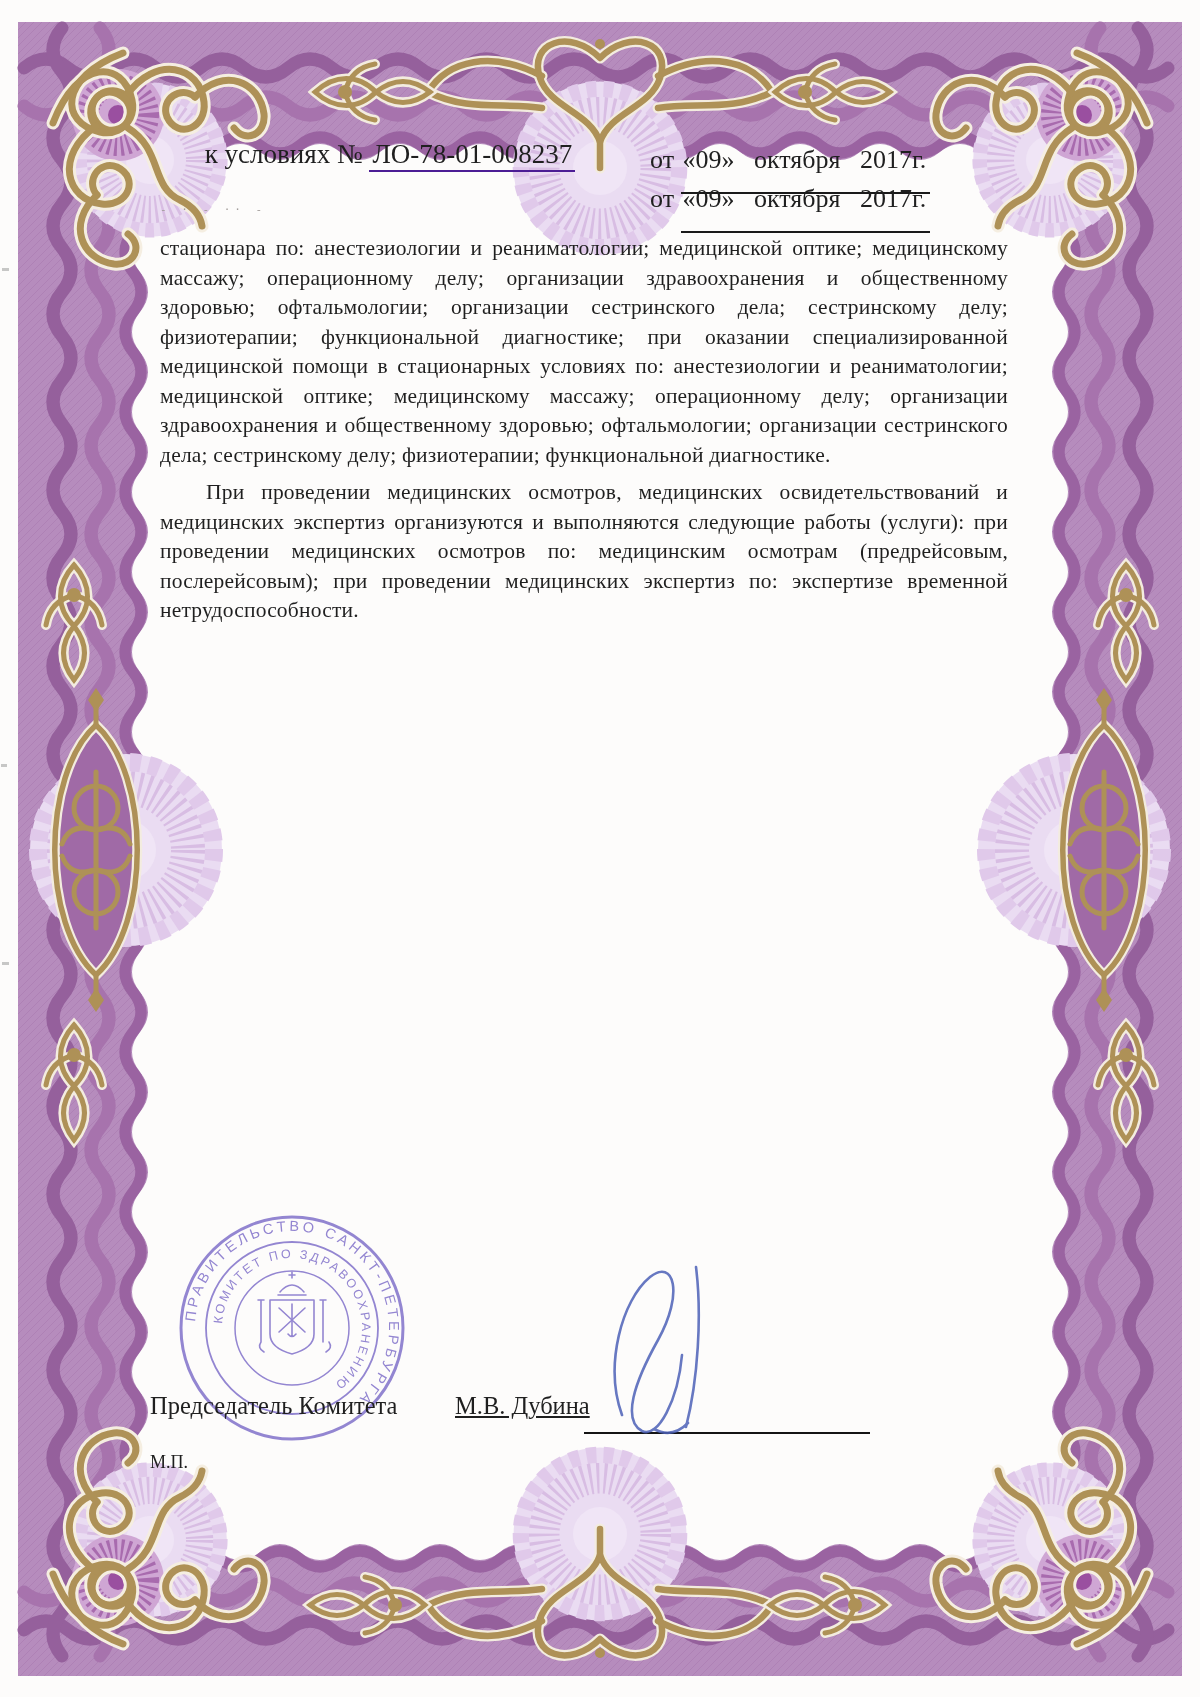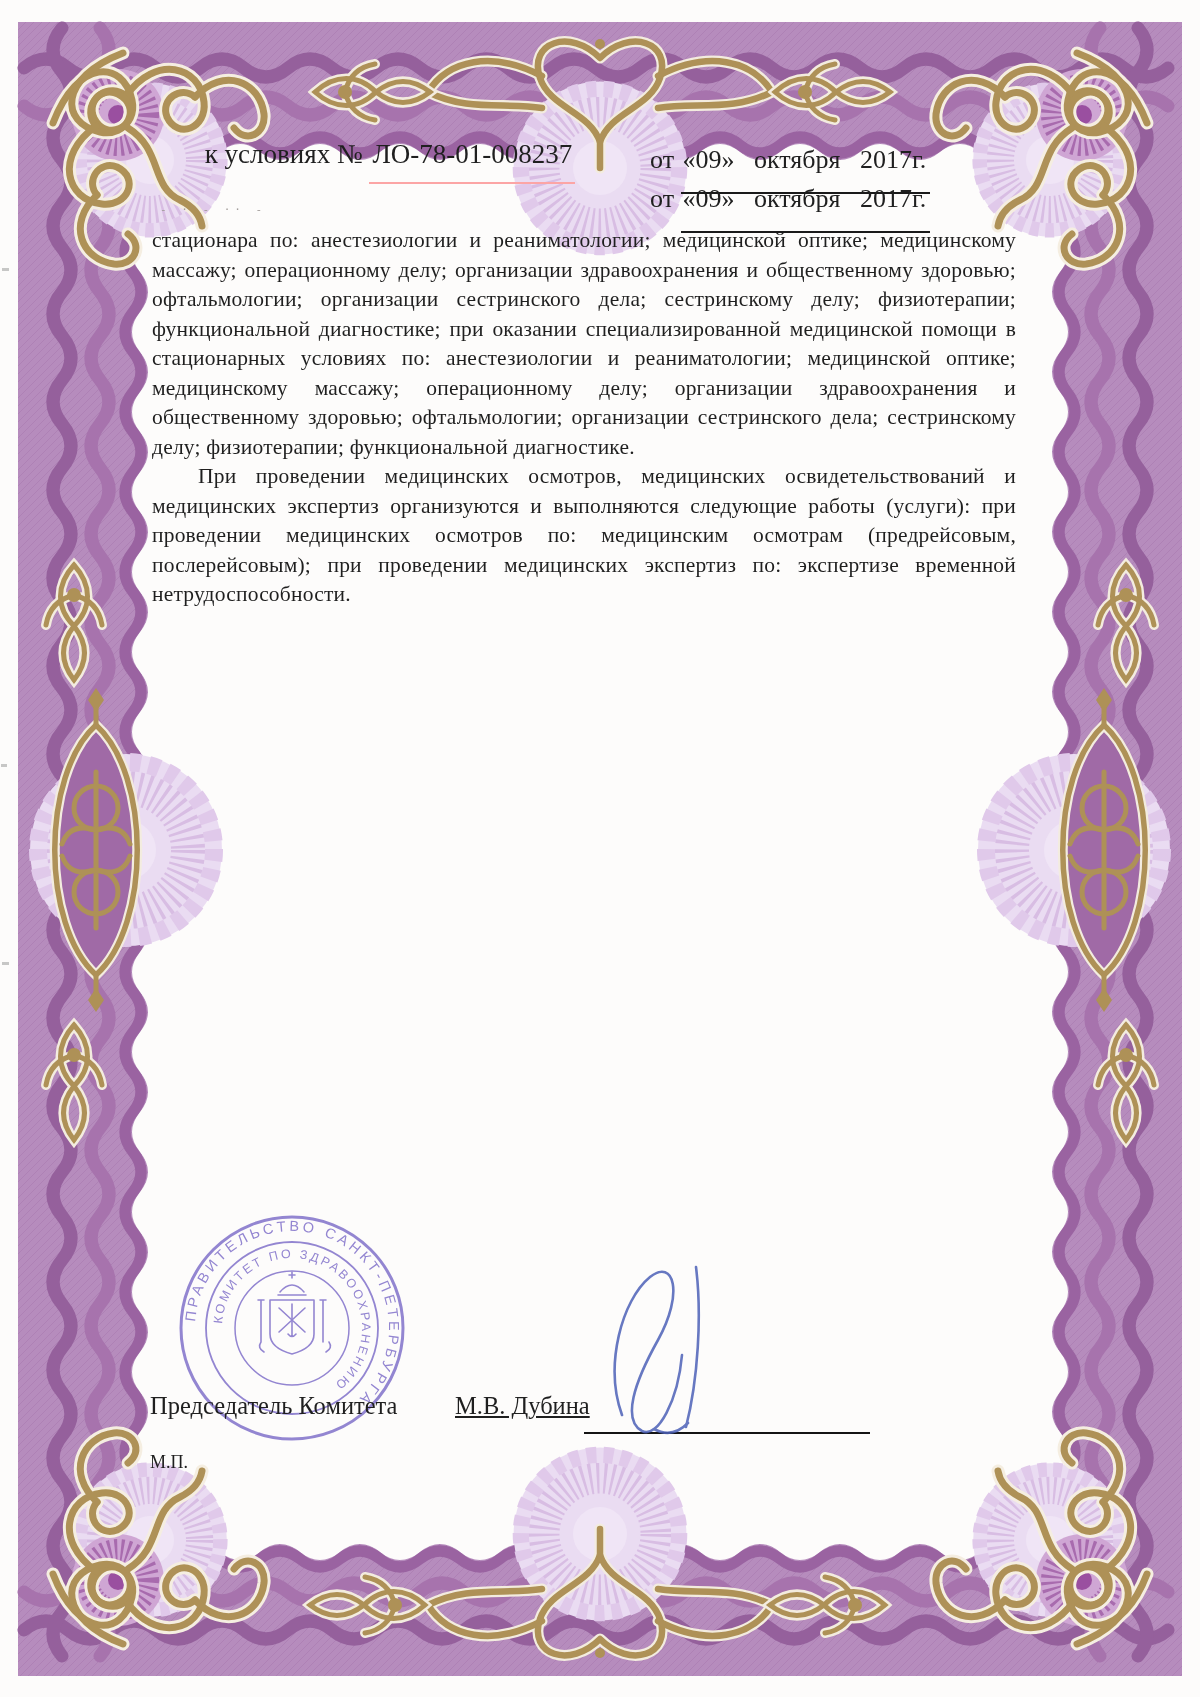--- a/index.html
+++ b/index.html
@@ -4,28 +4,28 @@
 <style>
   html,body{margin:0;padding:0;background:#e9e8e6;}
   .page{position:relative;width:1200px;height:1697px;background:#fdfcfb;overflow:hidden;
         font-family:"Liberation Serif","DejaVu Serif",serif;color:#1f1f1f;}
   .frame-svg{position:absolute;left:0;top:0;z-index:1;}
   .content{position:absolute;left:0;top:0;width:1200px;height:1697px;z-index:3;}
   .hdr-left{position:absolute;left:150px;top:136px;width:480px;text-align:center;line-height:36px;}
   .hdr-main{font-size:28px;}
   .hdr-note{font-size:19px;border-bottom:2px solid #1a1a1a;padding:0 2px 1px 2px;}
   .hdr-lic{font-size:27px;}
-  .hdr-licnum{border-bottom:2px solid #fca5a5;padding:0 3px 13px 3px;}
+  .hdr-licnum{border-bottom:2px solid #4c1d95;padding:0 3px 1px 3px;}
   .pencil{position:absolute;left:160px;top:203px;font-size:11px;color:#a29d9a;letter-spacing:4px;
           font-family:"DejaVu Sans Mono",monospace;}
   .hdr-right{position:absolute;left:650px;top:140px;width:330px;font-size:26px;line-height:39px;white-space:nowrap;}
   .date-u{border-bottom:2px solid #1a1a1a;padding:0 4px 18px 2px;word-spacing:13px;}
   .body-text{position:absolute;left:152px;top:226px;width:864px;font-size:21.5px;line-height:29.5px;
              text-align:justify;letter-spacing:.2px;}
-  .body-text p{margin:0;}
+  .body-text p{margin:8px;}
   .body-text p.ind{text-indent:46px;}
   .sig-title{position:absolute;left:150px;top:1392px;font-size:24.5px;}
   .sig-name{position:absolute;left:455px;top:1392px;font-size:24.5px;text-decoration:underline;}
   .sig-line{position:absolute;left:584px;top:1432px;width:286px;height:2px;background:#141414;}
   .mp{position:absolute;left:150px;top:1452px;font-size:18px;}
   .stamp-svg{position:absolute;left:172px;top:1208px;z-index:2;opacity:.92;}
   .sign-svg{position:absolute;left:592px;top:1255px;z-index:4;}
   .scan-mark{position:absolute;background:#9b9b9b;opacity:.55;z-index:5;}
 </style>
 </head>

